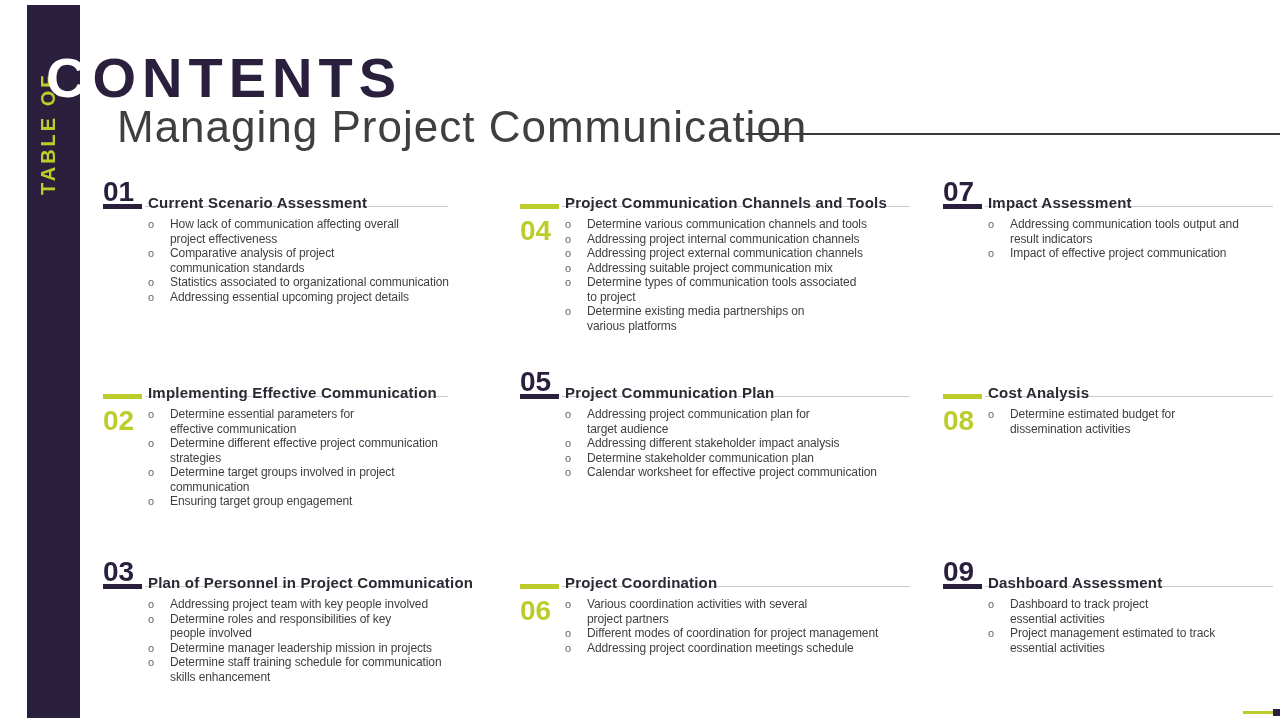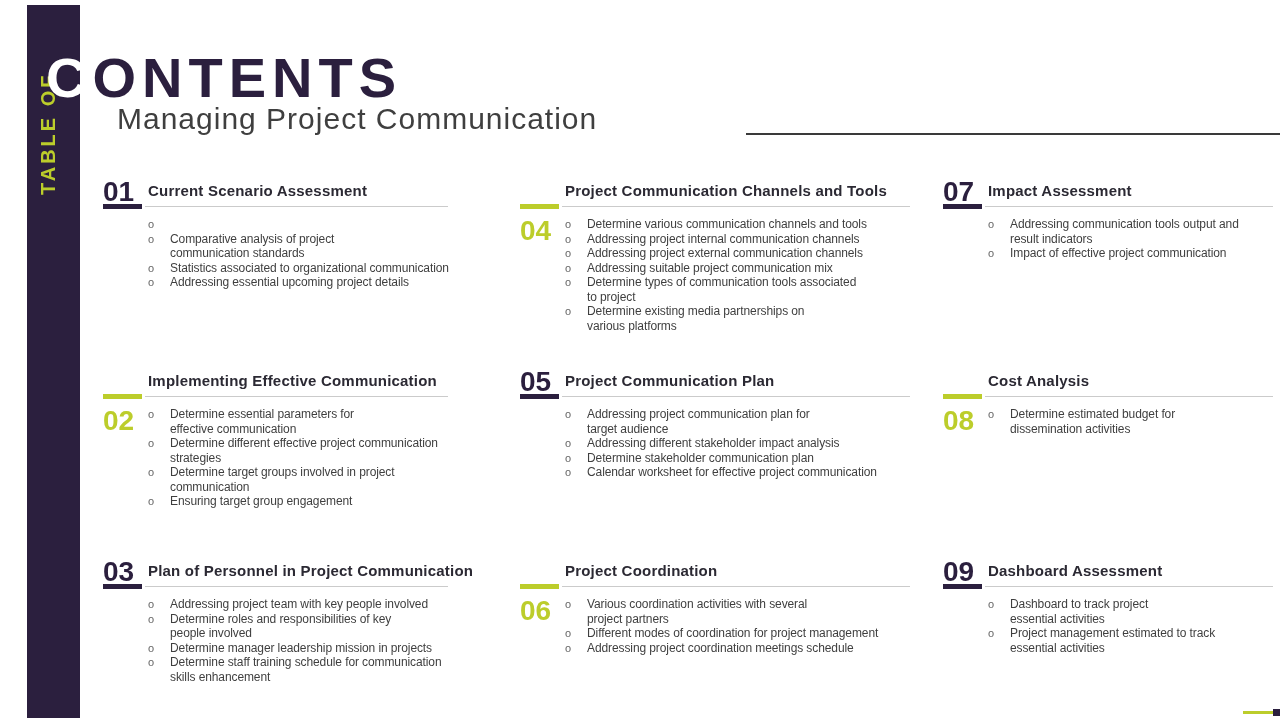--- a/index.html
+++ b/index.html
@@ -25,21 +25,21 @@
   
   .contents{
     position:absolute;left:30px;top:34px;margin:16px;
     font-size:56px;font-weight:bold;letter-spacing:6px;
     color:#2b1f3e;line-height:1;white-space:nowrap;
   }
   .contents .first{color:#ffffff;}
   
   .subtitle{
     position:absolute;left:117px;top:102px;
-    font-size:30px;font-weight:normal;color:#3f3f3f;
+    font-size:44px;font-weight:normal;color:#3f3f3f;
     letter-spacing:1px;white-space:nowrap;
   }
   .subtitle-line{
     position:absolute;left:746px;top:133px;width:534px;height:2px;
     background:#3a3a3a;
   }
   
   .block{position:absolute;}
   .c1{left:103px;width:345px;}
   .c2{left:520px;width:390px;}
@@ -56,21 +56,21 @@
   }
   .accent-dark .num{color:#2b1f3e;}
   .accent-dark .num-rule{background:#2b1f3e;}
   .accent-green .num{color:#bccd2b;margin-top:39px;}
   .accent-green .num-rule{background:#bccd2b;}
   .block-rule{
     position:absolute;left:42px;right:0;top:26px;height:1px;
     background:#cbcbcb;
   }
   .sec-title{
-    position:absolute;left:45px;top:2px;
+    position:absolute;left:45px;top:14px;
     font-size:15px;font-weight:bold;color:#2b2933;
     white-space:nowrap;letter-spacing:0.2px;
   }
   .bullets{
     position:absolute;left:45px;top:37px;right:0;
   }
   .bullet{
     display:flex;align-items:flex-start;
   }
   .bullet .marker{
@@ -106,20 +106,22 @@
   <div class="subtitle-line"></div>
 
   <div class="block c1 r1 accent-dark">
       <div class="num">01</div>
       <div class="num-rule"></div>
       <div class="block-rule"></div>
       <div class="sec-title">Current Scenario Assessment</div>
       <div class="bullets">
         <div class="bullet">
           <span class="marker">o</span>
+          <span class="btext">How lack of communication affecting overall
+project effectiveness</span>
         </div>
         <div class="bullet">
           <span class="marker">o</span>
           <span class="btext">Comparative analysis of project
 communication standards</span>
         </div>
         <div class="bullet">
           <span class="marker">o</span>
           <span class="btext">Statistics associated to organizational communication</span>
         </div>

